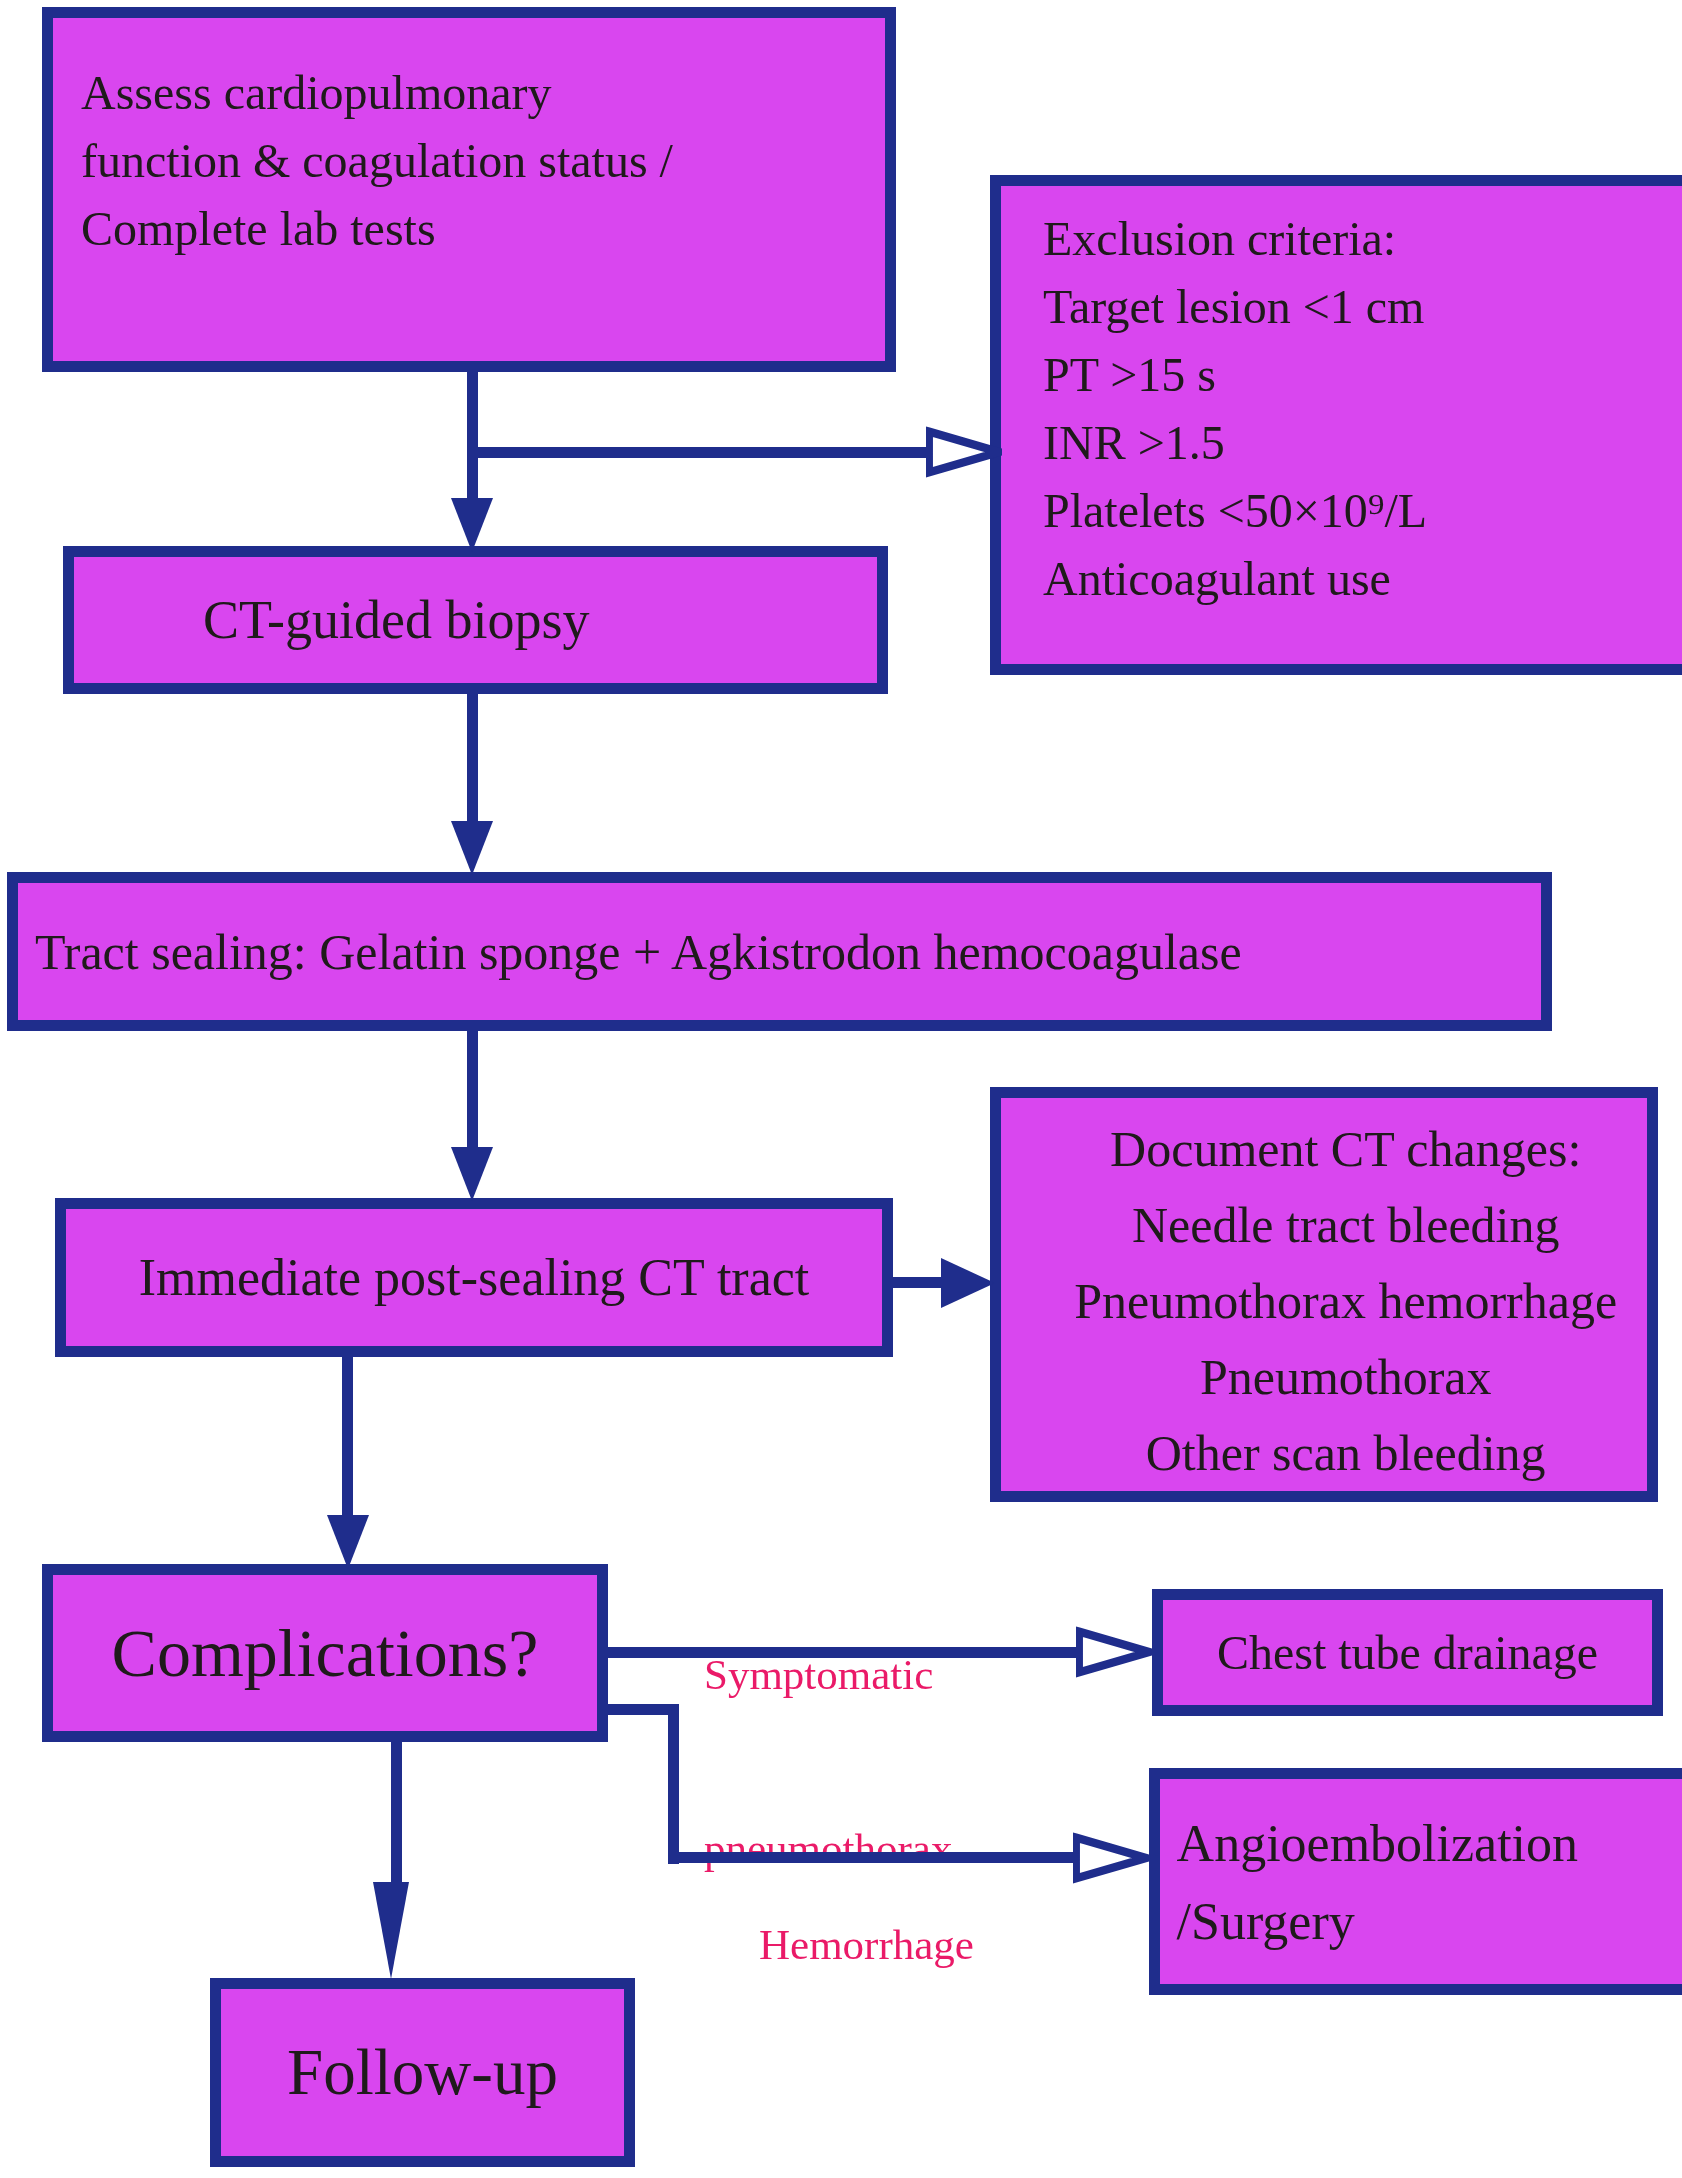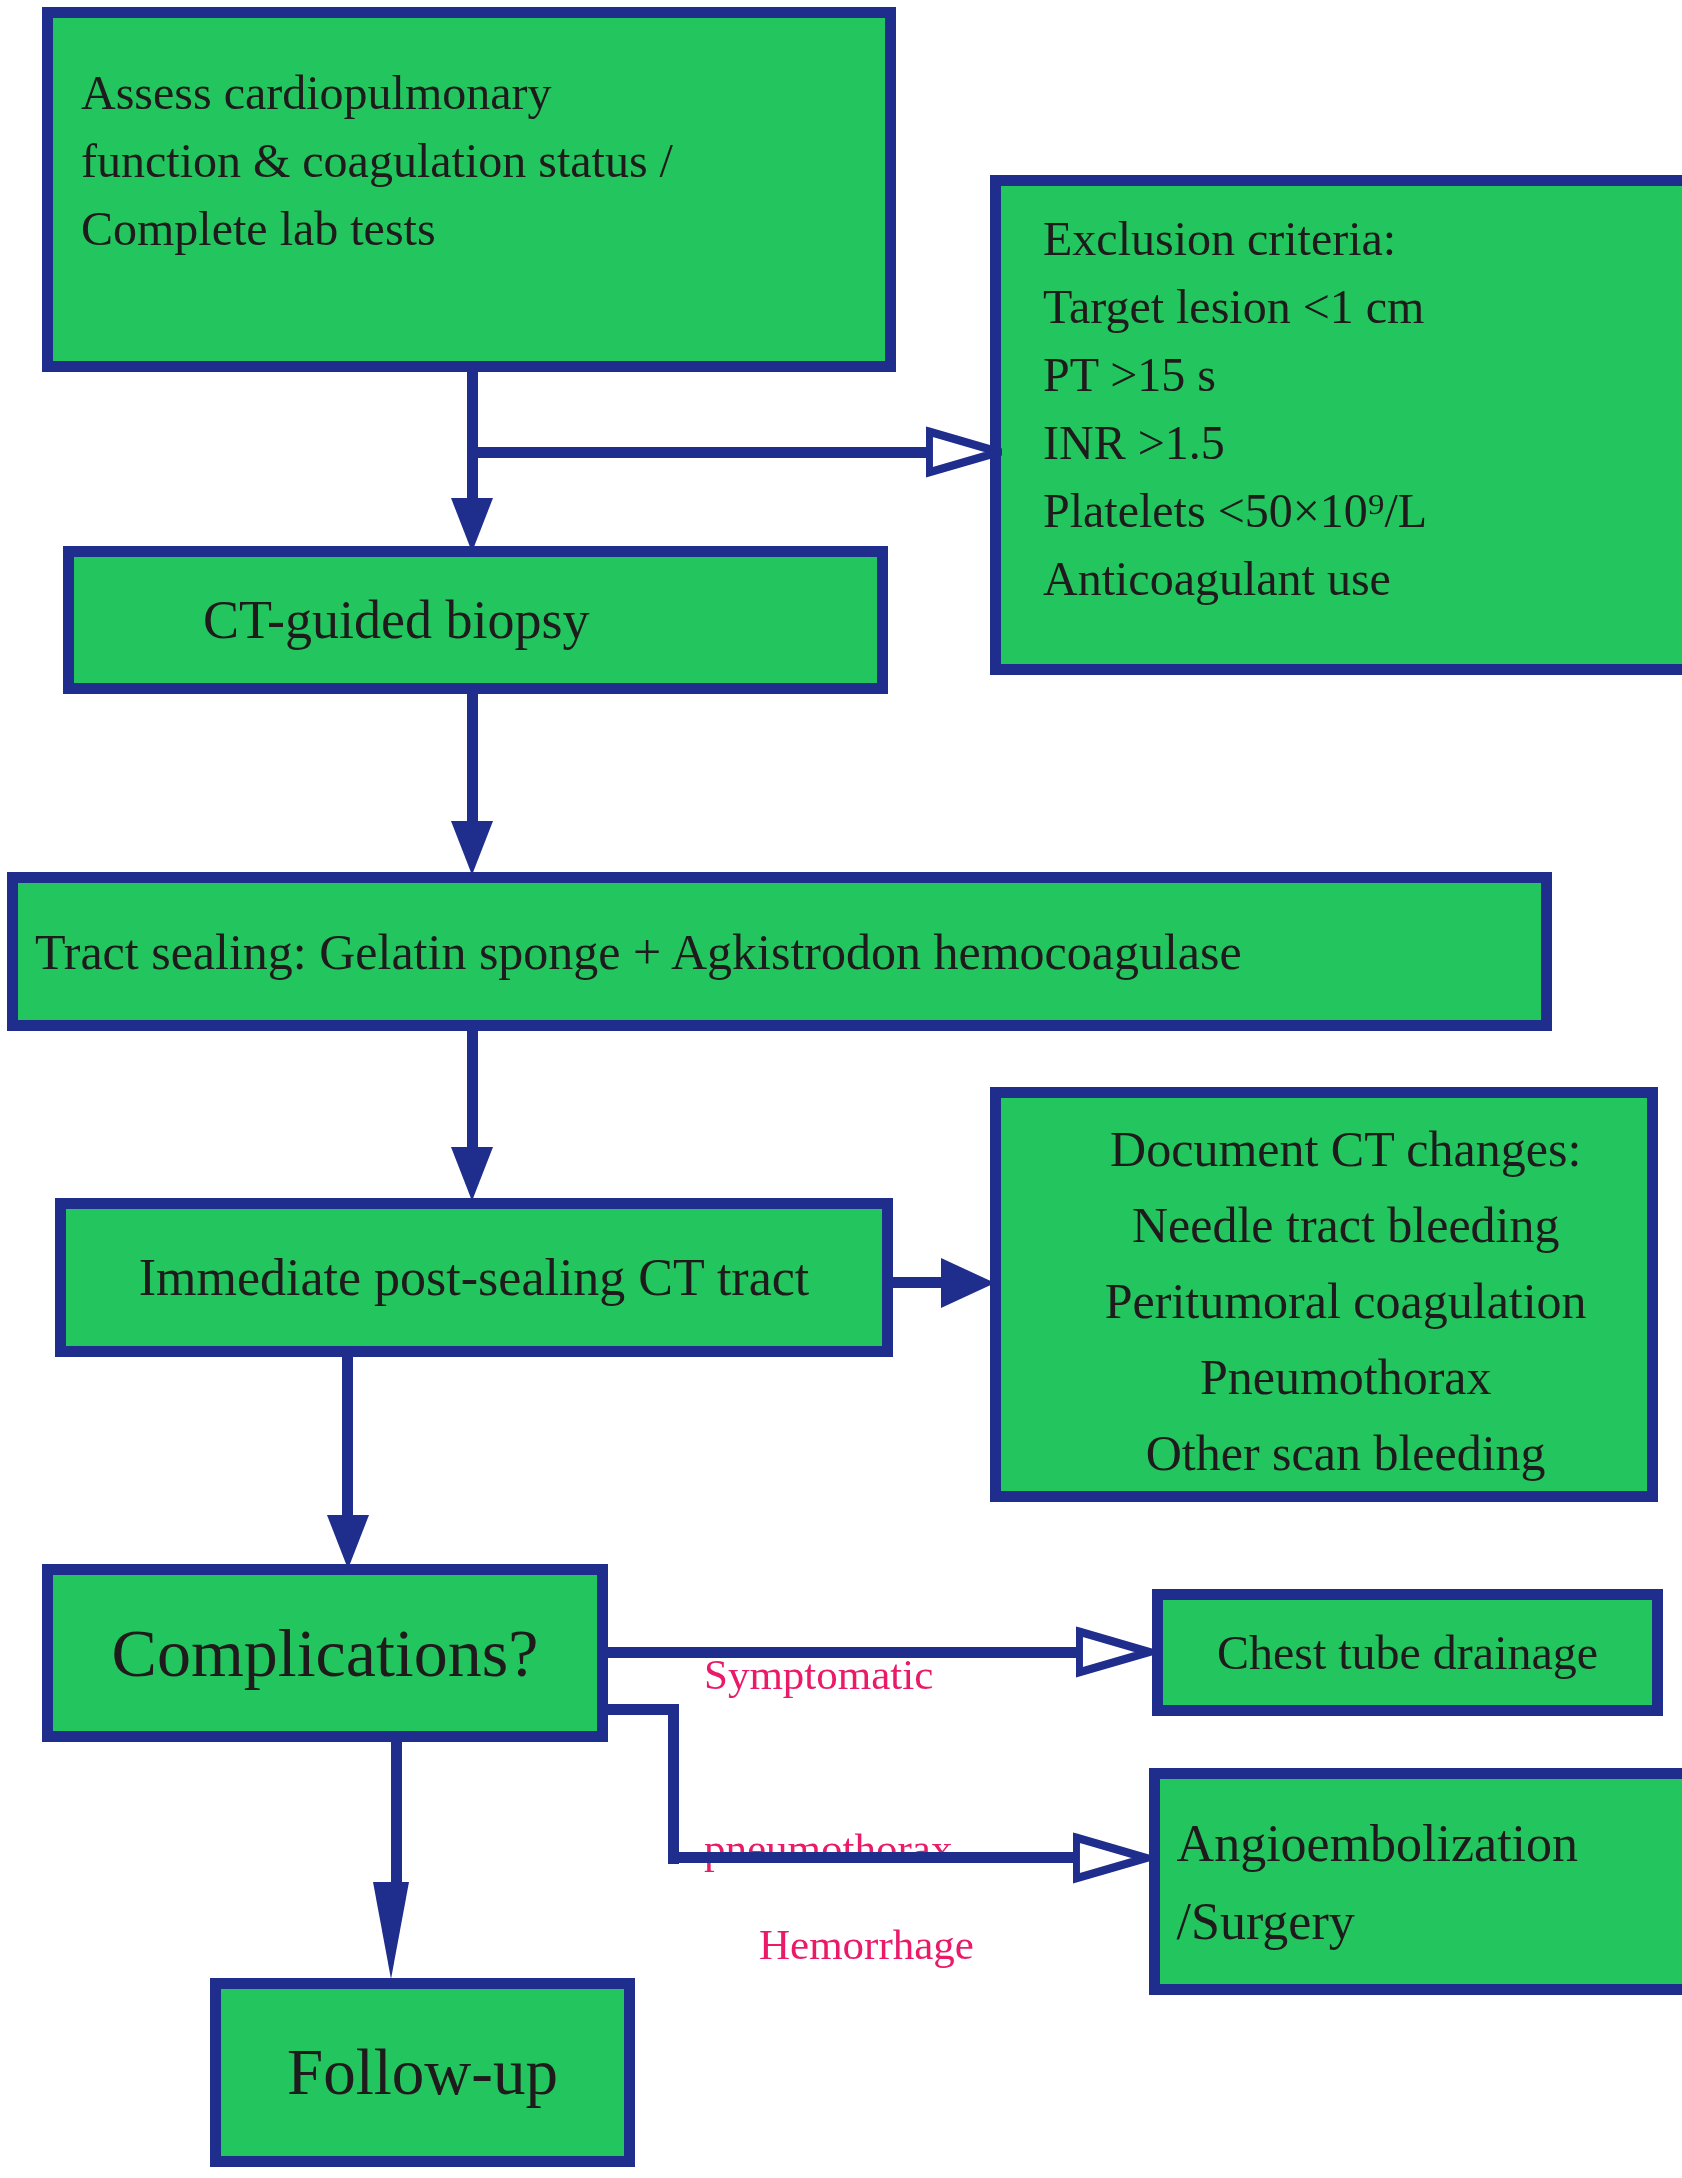--- a/index.html
+++ b/index.html
@@ -6,21 +6,21 @@
   #canvas{
     position:relative;
     width:1683px;height:2178px;
     background:#ffffff;
     font-family:"Liberation Serif","DejaVu Serif",serif;
     color:#1f1a1b;
     overflow:hidden;
   }
   .fbox{
     position:absolute;
-    background:#22c55e;
+    background:#d946ef;
     border:11px solid #1f2d8c;
     box-sizing:border-box;
   }
   .flex-c{display:flex;align-items:center;}
   .just-c{justify-content:center;}
   .line{position:absolute;background:#1f2d8c;}
   .head-down{
     position:absolute;width:0;height:0;
     border-left:21px solid transparent;
     border-right:21px solid transparent;
@@ -75,21 +75,21 @@
     <span class="txt">Tract sealing: Gelatin sponge + Agkistrodon hemocoagulase</span>
   </div>
 
   <div class="fbox flex-c just-c" style="left:55px;top:1198px;width:838px;height:159px;font-size:52px;">
     <span class="txt">Immediate post-sealing CT tract</span>
   </div>
 
   <div class="fbox" style="left:990px;top:1087px;width:668px;height:415px;padding:13px 4.6px 0 48px;font-size:50px;line-height:76px;text-align:center;">
     <div class="txt">Document CT changes:</div>
     <div class="txt">Needle tract bleeding</div>
-    <div class="txt">Peritumoral coagulation</div>
+    <div class="txt">Pneumothorax hemorrhage</div>
     <div class="txt">Pneumothorax</div>
     <div class="txt">Other scan bleeding</div>
   </div>
 
   <div class="fbox flex-c just-c" style="left:42px;top:1564px;width:566px;height:178px;font-size:68px;">
     <span class="txt">Complications?</span>
   </div>
 
   <div class="fbox flex-c just-c" style="left:1152px;top:1589px;width:511px;height:127px;font-size:48px;">
     <span class="txt">Chest tube drainage</span>

